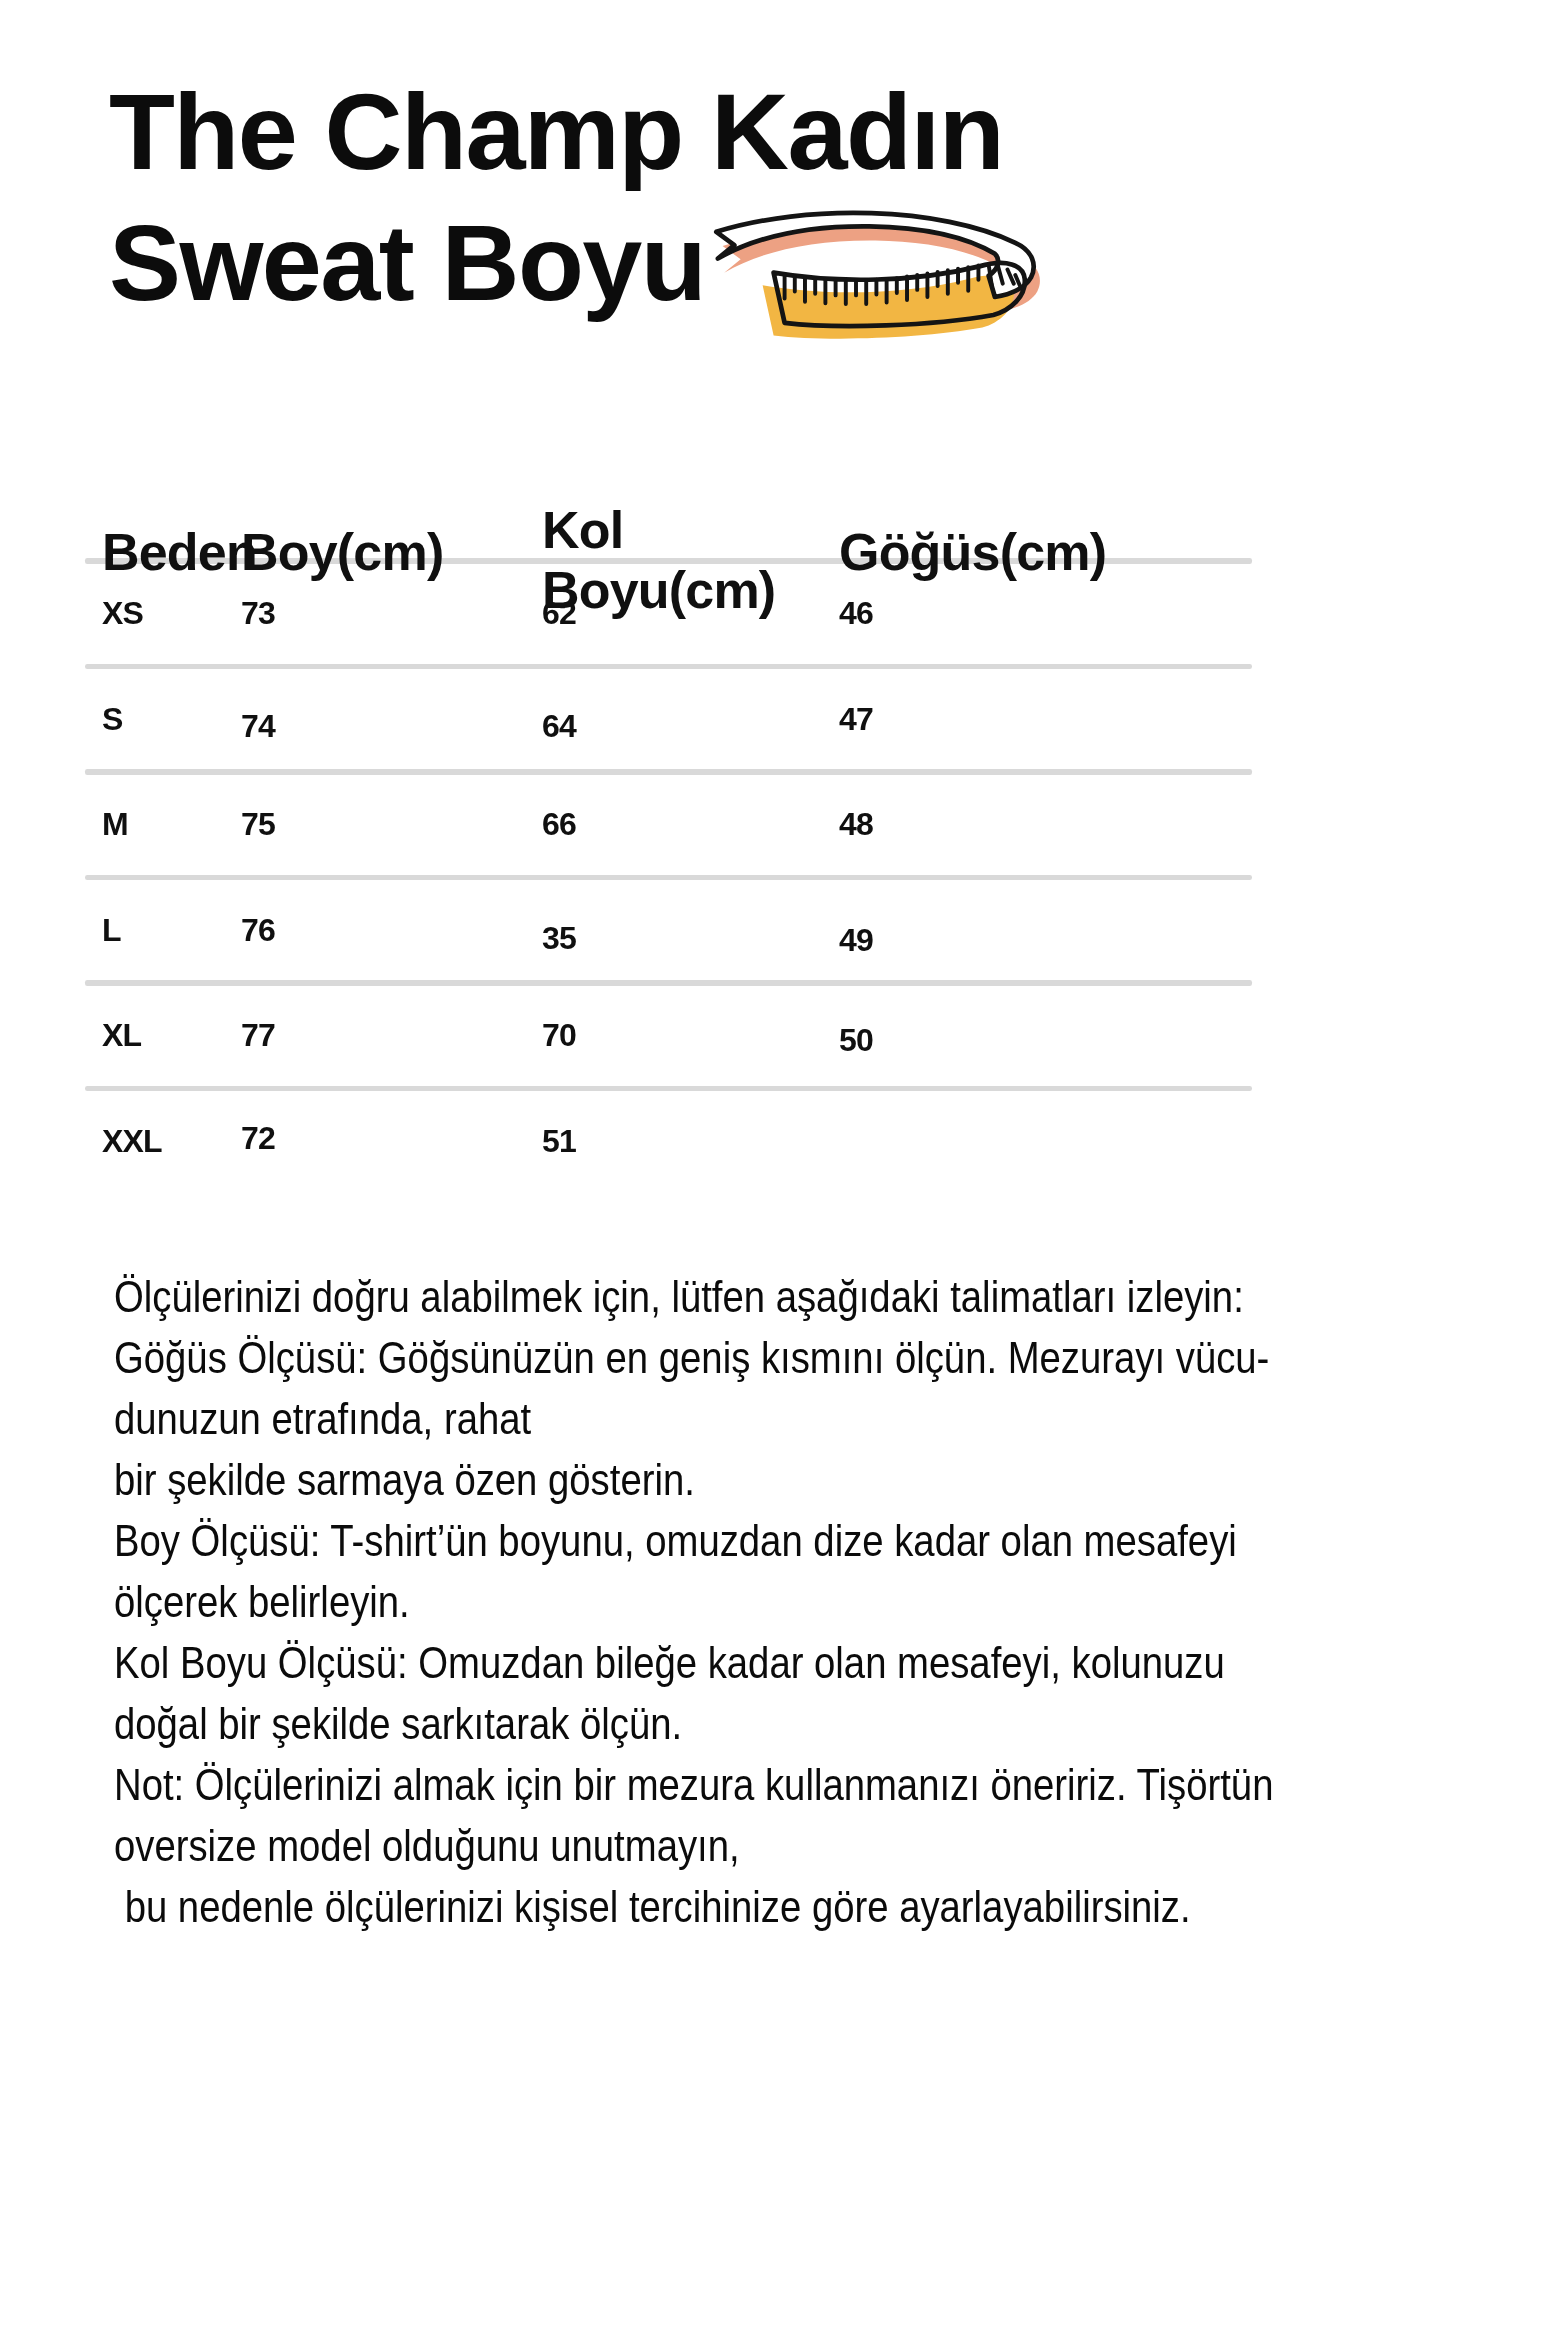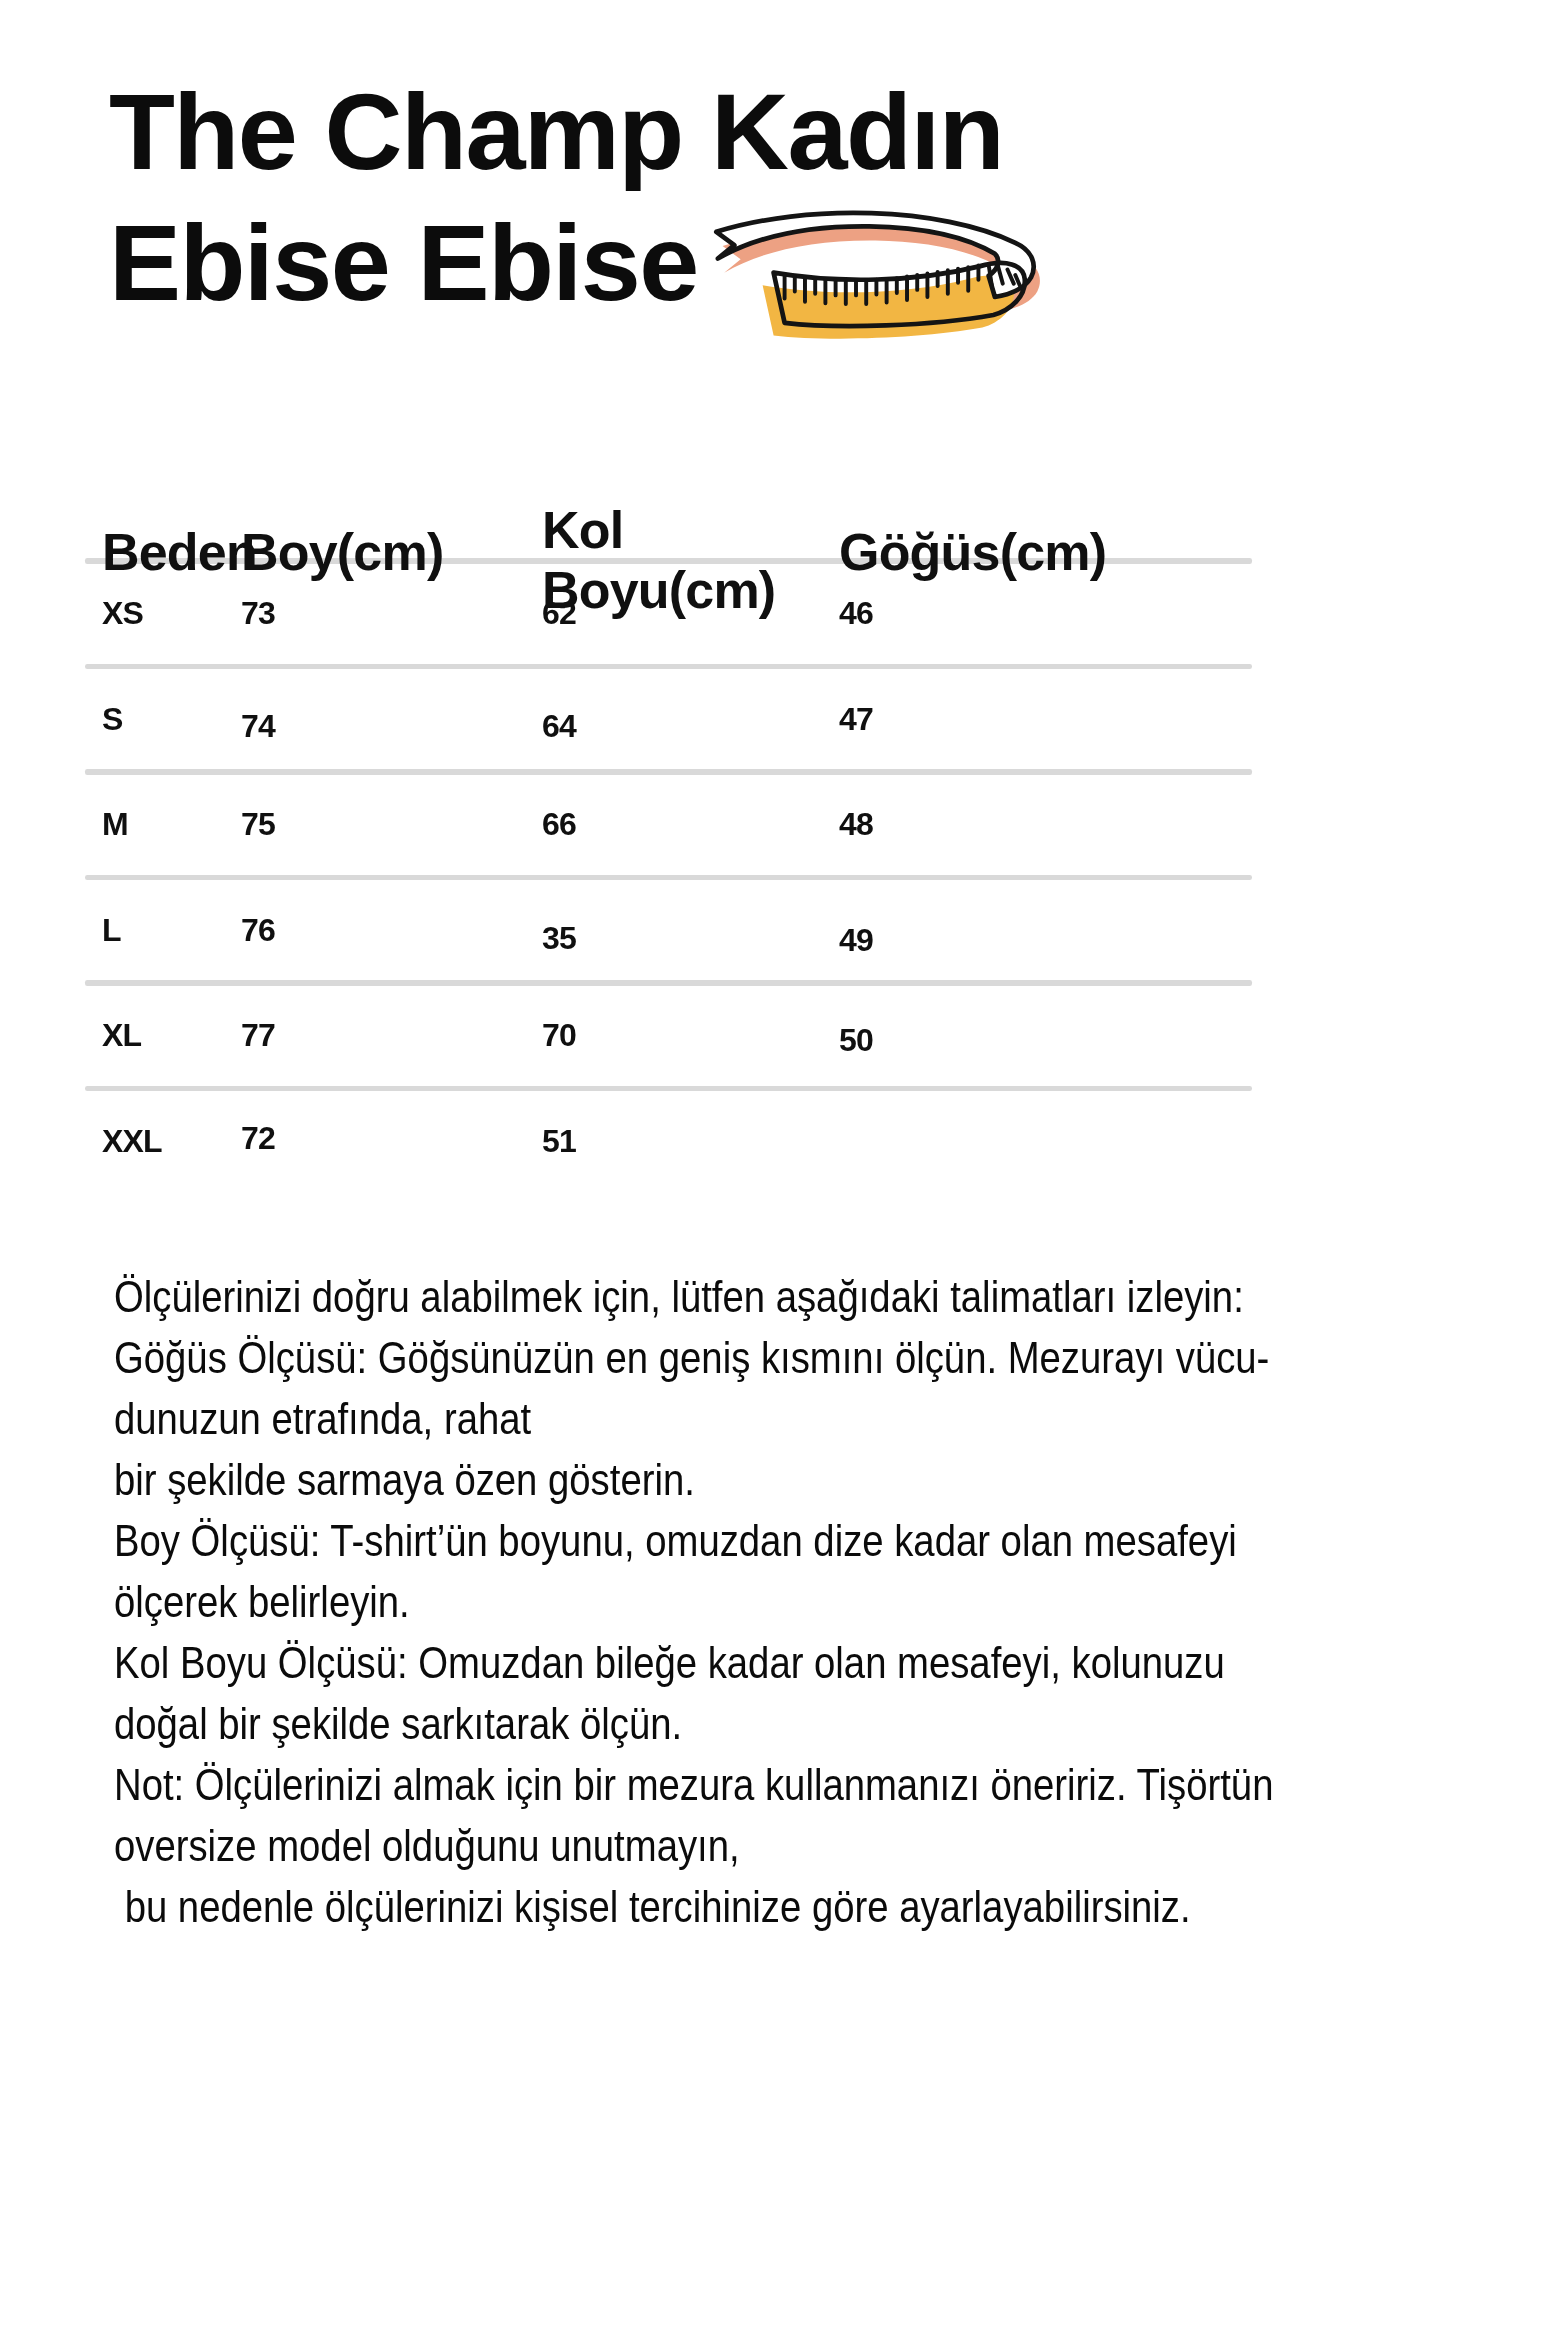--- a/index.html
+++ b/index.html
@@ -41,21 +41,21 @@
   }
   .iline{white-space:pre;}
 </style>
 </head>
 <body>
 
 <div class="page">
 
   <div class="title">
     <div>The Champ Kadın</div>
-    <div>Ebise Ebise</div>
+    <div>Sweat Boyu</div>
   </div>
 
   <svg class="tape" viewBox="0 0 460 190" aria-hidden="true">
 
     <path transform="translate(8,18)" d="M45,40 C160,4 330,8 426,54 C448,64 454,82 446,98 C438,112 419,120 400,123 L392,96 C404,88 408,76 400,68 C360,44 300,34 240,33 C158,32 94,47 47,74 L68,57 Z" fill="#EDA183"></path>
 
     <path transform="translate(-14,16)" d="M118,92 C200,106 300,104 380,84 C415,74 436,82 438,100 C440,122 420,140 398,146 C320,160 200,164 132,156 Z" fill="#F2B643"></path>
 
     <path d="M45,40 C160,4 330,8 426,54 C448,64 454,82 446,98 C438,112 419,120 400,123 L392,96 C404,88 408,76 400,68 C360,44 300,34 240,33 C158,32 94,47 47,74 L68,57 Z" fill="#ffffff" stroke="#141414" stroke-width="6" stroke-linejoin="round"></path>
 

